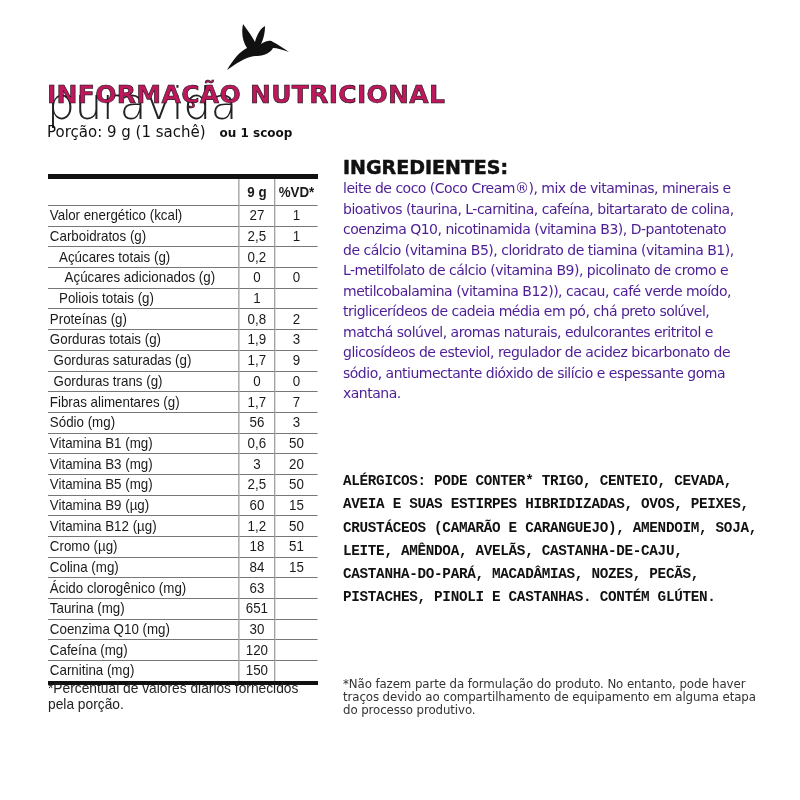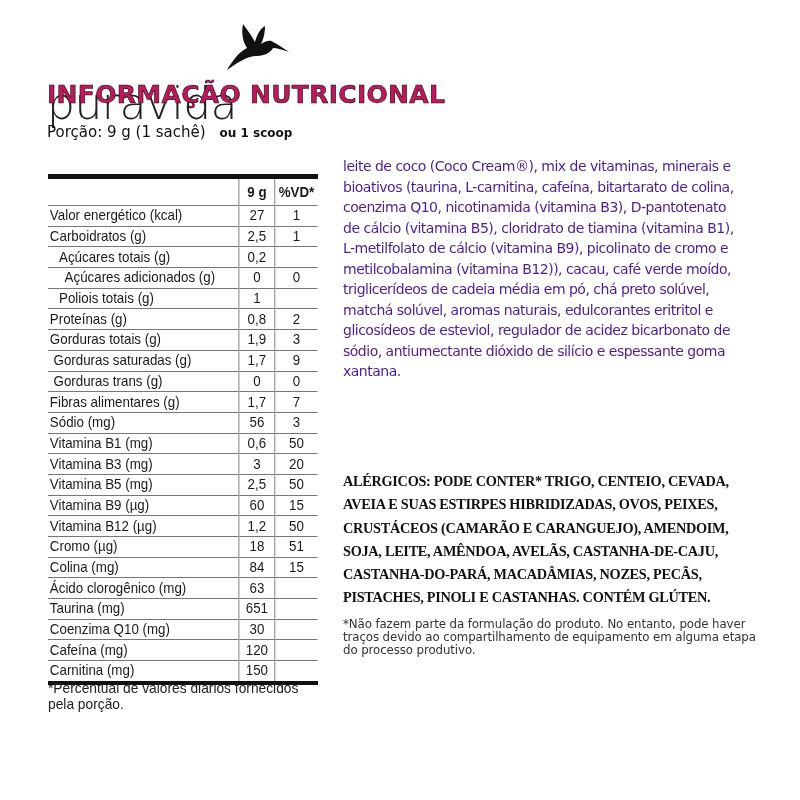--- a/index.html
+++ b/index.html
@@ -23,22 +23,22 @@
   tr.head td { font-weight:bold; font-size:14.5px; border-top:none; height:26px; }
   tr.ind1 td.name { padding-left:12px; }
   tr.ind2 td.name { padding-left:18px; }
   tr.ind3 td.name { padding-left:6px; }
 
   .footnote { position:absolute; left:48px; top:680px; width:280px; font-family:"Liberation Sans", sans-serif; font-size:14.5px; line-height:16px; color:#222; transform:scaleX(0.95); transform-origin:left; }
 
   .ing { position:absolute; left:343px; top:156px; width:420px; font-family:"DejaVu Sans", sans-serif; }
   .ing-title { font-weight:900; font-size:19px; color:#111; -webkit-text-stroke:0.5px #111; line-height:22px; }
   .ing-text { font-size:14px; line-height:20.5px; color:#4c1d95; letter-spacing:-0.5px; width:395px; }
-  .allergen { position:absolute; left:343px; top:470px; width:420px; font-family:Liberation Serif, serif; font-weight:bold; font-size:14.3px; line-height:23.3px; color:#111; letter-spacing:-0.3px; }
-  .allergen-note { position:absolute; left:343px; top:618px; width:420px; font-family:"DejaVu Sans", sans-serif; font-size:11.8px; line-height:13px; color:#333; letter-spacing:-0.1px; }
+  .allergen { position:absolute; left:343px; top:470px; width:420px; font-family:Liberation Mono, monospace; font-weight:bold; font-size:14.3px; line-height:23.3px; color:#111; letter-spacing:-0.3px; }
+  .allergen-note { position:absolute; left:343px; top:678px; width:420px; font-family:"DejaVu Sans", sans-serif; font-size:11.8px; line-height:13px; color:#333; letter-spacing:-0.1px; }
 </style>
 </head>
 <body>
 
 <div class="logo">
   <span class="logo-text">puravida</span>
   <svg class="bird" viewBox="0 0 64 50">
     <path d="M2 48 C8 38 14 30 22 26 C18 20 16 12 18 2 C24 10 28 16 30 20 C32 12 36 6 40 4 C40 12 38 18 36 22 C42 18 46 18 48 20 C52 22 58 26 64 30 C58 28 52 26 48 26 C46 30 40 34 32 34 C24 34 16 38 2 48 Z" fill="#111"></path>
   </svg>
 </div>
@@ -173,17 +173,18 @@
           <td class="vd"></td>
         </tr>
       </tbody>
   </table>
   <div class="bar" style="height:4px;"></div>
 </div>
 
 <div class="footnote">*Percentual de valores diários fornecidos pela porção.</div>
 
 <div class="ing">
+  <div class="ing-title">INGREDIENTES:</div>
   <div class="ing-text">leite de coco (Coco Cream®), mix de vitaminas, minerais e bioativos (taurina, L-carnitina, cafeína, bitartarato de colina, coenzima Q10, nicotinamida (vitamina B3), D-pantotenato de cálcio (vitamina B5), cloridrato de tiamina (vitamina B1), L-metilfolato de cálcio (vitamina B9), picolinato de cromo e metilcobalamina (vitamina B12)), cacau, café verde moído, triglicerídeos de cadeia média em pó, chá preto solúvel, matchá solúvel, aromas naturais, edulcorantes eritritol e glicosídeos de esteviol, regulador de acidez bicarbonato de sódio, antiumectante dióxido de silício e espessante goma xantana.</div>
 </div>
 
 <div class="allergen">ALÉRGICOS: PODE CONTER* TRIGO, CENTEIO, CEVADA, AVEIA E SUAS ESTIRPES HIBRIDIZADAS, OVOS, PEIXES, CRUSTÁCEOS (CAMARÃO E CARANGUEJO), AMENDOIM, SOJA, LEITE, AMÊNDOA, AVELÃS, CASTANHA-DE-CAJU, CASTANHA-DO-PARÁ, MACADÂMIAS, NOZES, PECÃS, PISTACHES, PINOLI E CASTANHAS. CONTÉM GLÚTEN.</div>
 <div class="allergen-note">*Não fazem parte da formulação do produto. No entanto, pode haver traços devido ao compartilhamento de equipamento em alguma etapa do processo produtivo.</div>
 
 </body></html>

